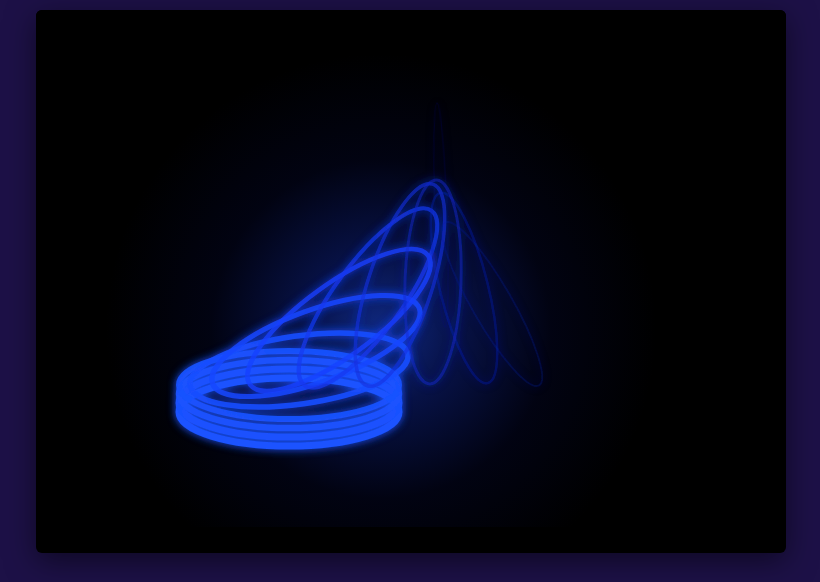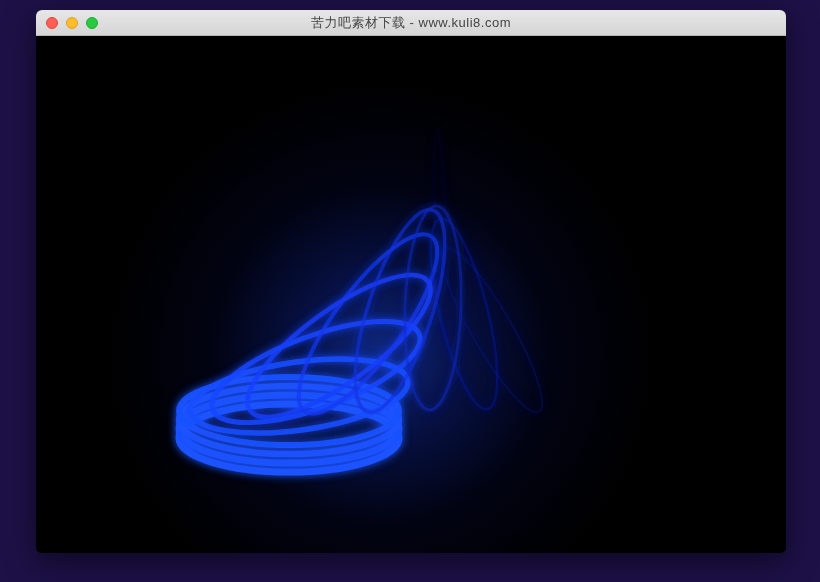--- a/index.html
+++ b/index.html
@@ -94,28 +94,20 @@
       left: 0;
       top: 0;
       width: 100%;
       height: 100%;
     }
   </style>
 </head>
 <body>
 
 <div class="window">
-  <div class="titlebar">
-    <div class="traffic-lights">
-      <div class="light red"></div>
-      <div class="light yellow"></div>
-      <div class="light green"></div>
-    </div>
-    <div class="title-text">苦力吧素材下载 - www.kuli8.com</div>
-  </div>
   <div class="content">
     <div class="glow-layer"></div>
     <svg class="slinky-svg" viewBox="0 0 750 517">
       <defs>
         <filter id="glow" x="-50%" y="-50%" width="200%" height="200%">
           <feGaussianBlur stdDeviation="4" result="b"></feGaussianBlur>
           <feMerge>
             <feMergeNode in="b"></feMergeNode>
             <feMergeNode in="SourceGraphic"></feMergeNode>
           </feMerge>

